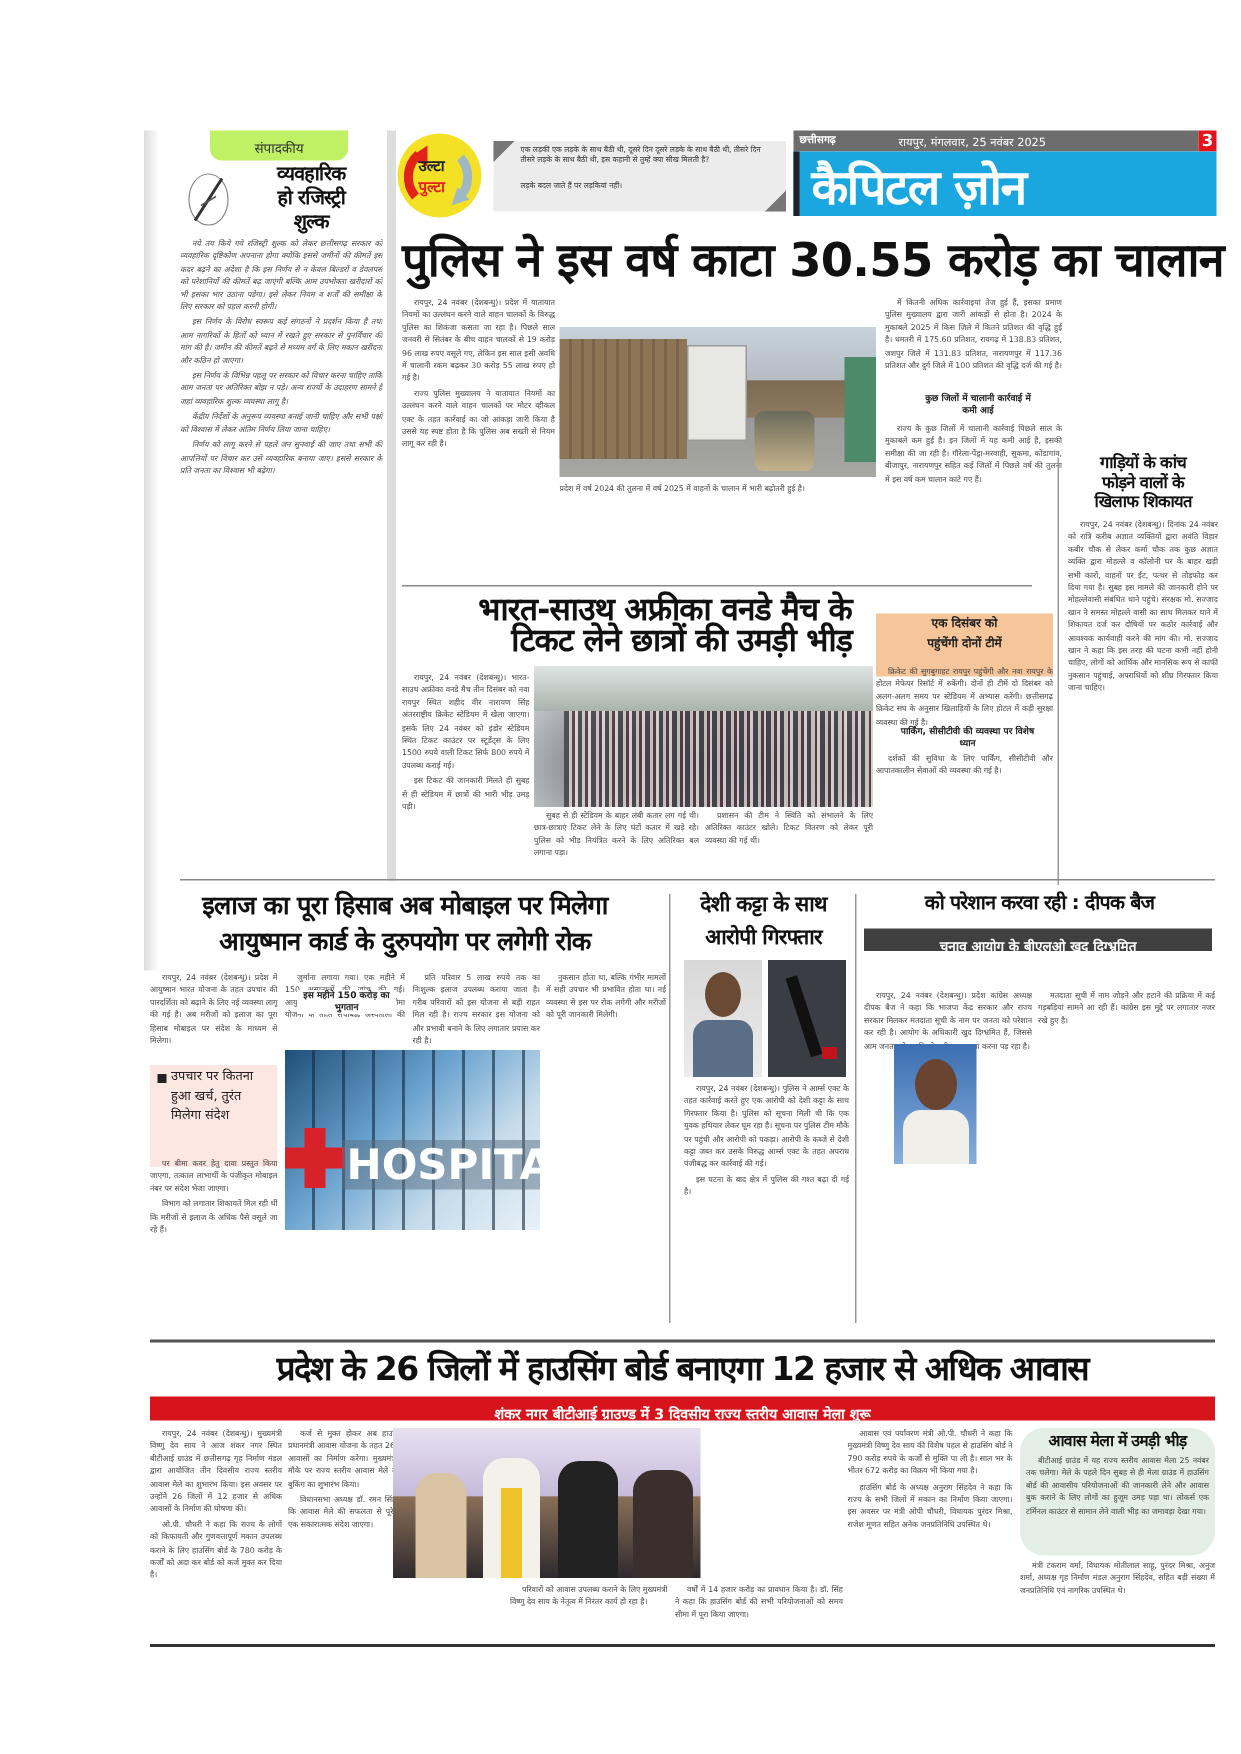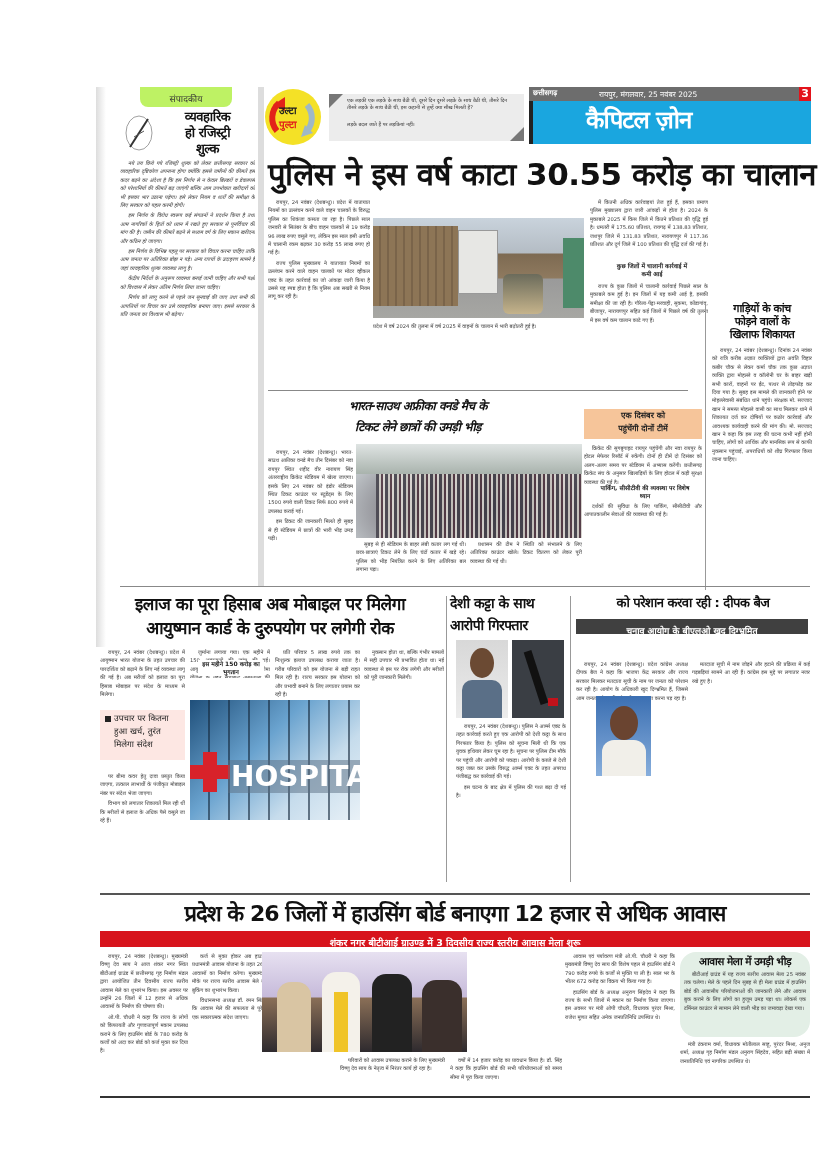--- a/index.html
+++ b/index.html
@@ -14,21 +14,21 @@
 </style>
 </head>
 <body>
 
 <div class="abs" style="left:529px;top:87px;width:282px;height:55px;">
   <div class="abs" style="left:0;top:0;width:270px;height:14px;background:#6d6d6d;"></div>
   <span class="abs" style="left:4px;top:1px;font-size:7px;color:#fff;font-weight:bold;">छत्तीसगढ़</span>
   <span class="abs" style="left:70px;top:2px;font-size:7.5px;color:#fff;">रायपुर, मंगलवार, 25 नवंबर 2025</span>
   <div class="abs" style="left:270px;top:0;width:12px;height:14px;background:#e3131b;color:#fff;font-weight:bold;font-size:11px;text-align:center;line-height:14px;">3</div>
   <div class="abs" style="left:0;top:14px;width:282px;height:43px;background:#1aa6df;border-left:4px solid #222;box-sizing:border-box;">
-    <span style="position:absolute;left:8px;top:1px;font-size:24px;font-weight:bold;color:#fff;letter-spacing:-1px;margin-left:45px;">कैपिटल ज़ोन</span>
+    <span style="position:absolute;left:8px;top:1px;font-size:32px;font-weight:bold;color:#fff;letter-spacing:-1px;">कैपिटल ज़ोन</span>
   </div>
 </div>
 
 <div class="abs" style="left:263px;top:87px;width:263px;height:55px;">
   <div class="abs" style="left:2px;top:2px;width:56px;height:56px;border-radius:50%;background:#f4e126;">
     <svg class="abs" width="56" height="56" style="left:0;top:0;">
       <path d="M14 14 A20 20 0 0 0 12 42" stroke="#e2231a" stroke-width="6" fill="none"></path>
       <polygon points="8,16 20,8 20,22" fill="#e2231a"></polygon>
       <path d="M42 16 A20 20 0 0 1 42 42" stroke="#9fb8c6" stroke-width="6" fill="none"></path>
       <polygon points="36,48 48,44 40,36" fill="#9fb8c6"></polygon>
@@ -95,25 +95,25 @@
 <div class="vrule" style="left:705px;top:305px;height:285px;"></div>
 <div class="abs head" style="left:712px;top:302px;width:100px;text-align:center;font-size:11px;line-height:13px;">
   <div>गाड़ियों के कांच</div>
   <div>फोड़ने वालों के</div>
   <div>खिलाफ शिकायत</div>
 </div>
 <div class="abs txt" style="left:712px;top:346px;width:100px;height:235px;">
   <p>रायपुर, 24 नवंबर (देशबन्धु)। दिनांक 24 नवंबर को रात्रि करीब अज्ञात व्यक्तियों द्वारा अवंति विहार कबीर चौक से लेकर कर्मा चौक तक कुछ अज्ञात व्यक्ति द्वारा मोहल्ले व कॉलोनी घर के बाहर खड़ी सभी कारों, वाहनों पर ईंट, पत्थर से तोड़फोड़ कर दिया गया है। सुबह इस मामले की जानकारी होने पर मोहल्लेवासी संबंधित थाने पहुंचे। संरक्षक मो. सज्जाद खान ने समस्त मोहल्ले वासी का साथ मिलकर थाने में शिकायत दर्ज कर दोषियों पर कठोर कार्रवाई और आवश्यक कार्यवाही करने की मांग की। मो. सज्जाद खान ने कहा कि इस तरह की घटना कभी नहीं होनी चाहिए, लोगों को आर्थिक और मानसिक रूप से काफी नुकसान पहुंचाई, अपराधियों को शीघ्र गिरफ्तार किया जाना चाहिए।</p>
 </div>
 
-<div class="abs head" style="left:268px;top:396px;width:300px;text-align:center;font-size:12px;line-height:21px;font-style:italic;">
+<div class="abs head" style="left:268px;top:396px;width:300px;text-align:right;font-size:21px;line-height:21px;">
   <div>भारत-साउथ अफ्रीका वनडे मैच के</div>
   <div>टिकट लेने छात्रों की उमड़ी भीड़</div>
 </div>
-<div class="abs" style="left:584px;top:409px;width:118px;height:30px;background:#f6c59a;text-align:center;">
+<div class="abs" style="left:584px;top:409px;width:118px;height:42px;background:#f6c59a;text-align:center;">
   <div style="font-size:8px;font-weight:bold;line-height:13px;color:#222;">एक दिसंबर को</div>
   <div style="font-size:8px;font-weight:bold;line-height:13px;color:#222;">पहुंचेंगी दोनों टीमें</div>
 </div>
 <div class="abs txt" style="left:268px;top:448px;width:85px;height:135px;">
   <p>रायपुर, 24 नवंबर (देशबन्धु)। भारत-साउथ अफ्रीका वनडे मैच तीन दिसंबर को नवा रायपुर स्थित शहीद वीर नारायण सिंह अंतरराष्ट्रीय क्रिकेट स्टेडियम में खेला जाएगा। इसके लिए 24 नवंबर को इंडोर स्टेडियम स्थित टिकट काउंटर पर स्टूडेंट्स के लिए 1500 रुपये वाली टिकट सिर्फ 800 रुपये में उपलब्ध कराई गई।</p>
   <p>इस टिकट की जानकारी मिलते ही सुबह से ही स्टेडियम में छात्रों की भारी भीड़ उमड़ पड़ी।</p>
 </div>
 <div class="photo" style="left:356px;top:444px;width:226px;height:94px;background:radial-gradient(ellipse at 60% 70%,#4a4a5a 0%,#6f6b72 40%,#bfc4c8 80%);">
   <div class="abs" style="left:0;top:0;width:226px;height:30px;background:linear-gradient(#dfe4e3,#a9b3ad);"></div>
   <div class="abs" style="left:20px;top:30px;width:206px;height:64px;background:repeating-linear-gradient(90deg,#3d3a44 0 3px,#d8d4cc 3px 5px,#4b2e3a 5px 7px,#ebe7e0 7px 9px);opacity:0.8;"></div>
@@ -133,21 +133,21 @@
 </div>
 <div class="hrule" style="left:120px;top:586px;width:690px;"></div>
 
 <div class="abs head" style="left:100px;top:592px;width:340px;text-align:center;font-size:17px;line-height:24px;">
   <div>इलाज का पूरा हिसाब अब मोबाइल पर मिलेगा</div>
   <div>आयुष्मान कार्ड के दुरुपयोग पर लगेगी रोक</div>
 </div>
 <div class="abs txt" style="left:100px;top:648px;width:85px;height:55px;">
   <p>रायपुर, 24 नवंबर (देशबन्धु)। प्रदेश में आयुष्मान भारत योजना के तहत उपचार की पारदर्शिता को बढ़ाने के लिए नई व्यवस्था लागू की गई है। अब मरीजों को इलाज का पूरा हिसाब मोबाइल पर संदेश के माध्यम से मिलेगा।</p>
 </div>
-<div class="abs" style="left:100px;top:710px;width:85px;height:50px;background:#fde7e3;">
+<div class="abs" style="left:100px;top:710px;width:85px;height:68px;background:#fde7e3;">
   <span class="abs" style="left:5px;top:6px;width:6px;height:6px;background:#222;"></span>
   <div class="abs" style="left:14px;top:2px;width:68px;font-size:8.5px;line-height:13px;color:#222;">उपचार पर कितना हुआ खर्च, तुरंत मिलेगा संदेश</div>
 </div>
 <div class="abs txt" style="left:100px;top:772px;width:85px;height:110px;">
   <p>पर बीमा कवर हेतु दावा प्रस्तुत किया जाएगा, तत्काल लाभार्थी के पंजीकृत मोबाइल नंबर पर संदेश भेजा जाएगा।</p>
   <p>विभाग को लगातार शिकायतें मिल रही थीं कि मरीजों से इलाज के अधिक पैसे वसूले जा रहे हैं।</p>
 </div>
 <div class="abs txt" style="left:190px;top:648px;width:80px;height:30px;">
   <p>जुर्माना लगाया गया। एक महीने में 150 अस्पतालों की जांच की गई। आयुष्मान भारत और राज्य स्वास्थ्य बीमा योजना के तहत सूचीबद्ध अस्पतालों की निगरानी की जा रही है।</p>
 </div>
@@ -161,21 +161,21 @@
   <div class="abs" style="left:38px;top:60px;font-size:28px;font-weight:bold;color:#fff;background:rgba(90,110,130,0.5);padding:0 3px;letter-spacing:0px;">HOSPITAL</div>
 </div>
 <div class="abs txt" style="left:275px;top:648px;width:85px;height:50px;">
   <p>प्रति परिवार 5 लाख रुपये तक का निःशुल्क इलाज उपलब्ध कराया जाता है। गरीब परिवारों को इस योजना से बड़ी राहत मिल रही है। राज्य सरकार इस योजना को और प्रभावी बनाने के लिए लगातार प्रयास कर रही है।</p>
 </div>
 <div class="abs txt" style="left:364px;top:648px;width:80px;height:230px;">
   <p>नुकसान होता था, बल्कि गंभीर मामलों में सही उपचार भी प्रभावित होता था। नई व्यवस्था से इस पर रोक लगेगी और मरीजों को पूरी जानकारी मिलेगी।</p>
 </div>
 <div class="vrule" style="left:446px;top:596px;height:286px;"></div>
 
-<div class="abs head" style="left:450px;top:592px;width:118px;font-size:14px;line-height:22px;">
+<div class="abs head" style="left:450px;top:592px;width:118px;text-align:center;font-size:14px;line-height:22px;">
   <div>देशी कट्टा के साथ</div>
   <div>आरोपी गिरफ्तार</div>
 </div>
 <div class="photo" style="left:456px;top:640px;width:52px;height:78px;background:linear-gradient(#d8d8d8,#ececec);">
   <div class="abs" style="left:14px;top:8px;width:24px;height:30px;border-radius:50%;background:#6b4a33;"></div>
   <div class="abs" style="left:6px;top:40px;width:40px;height:38px;background:#5a6f87;border-radius:10px 10px 0 0;"></div>
 </div>
 <div class="photo" style="left:512px;top:640px;width:52px;height:78px;background:#3a3e44;">
   <div class="abs" style="left:20px;top:10px;width:8px;height:55px;background:#111;transform:rotate(-18deg);"></div>
   <div class="abs" style="left:36px;top:58px;width:10px;height:8px;background:#c2121b;"></div>

